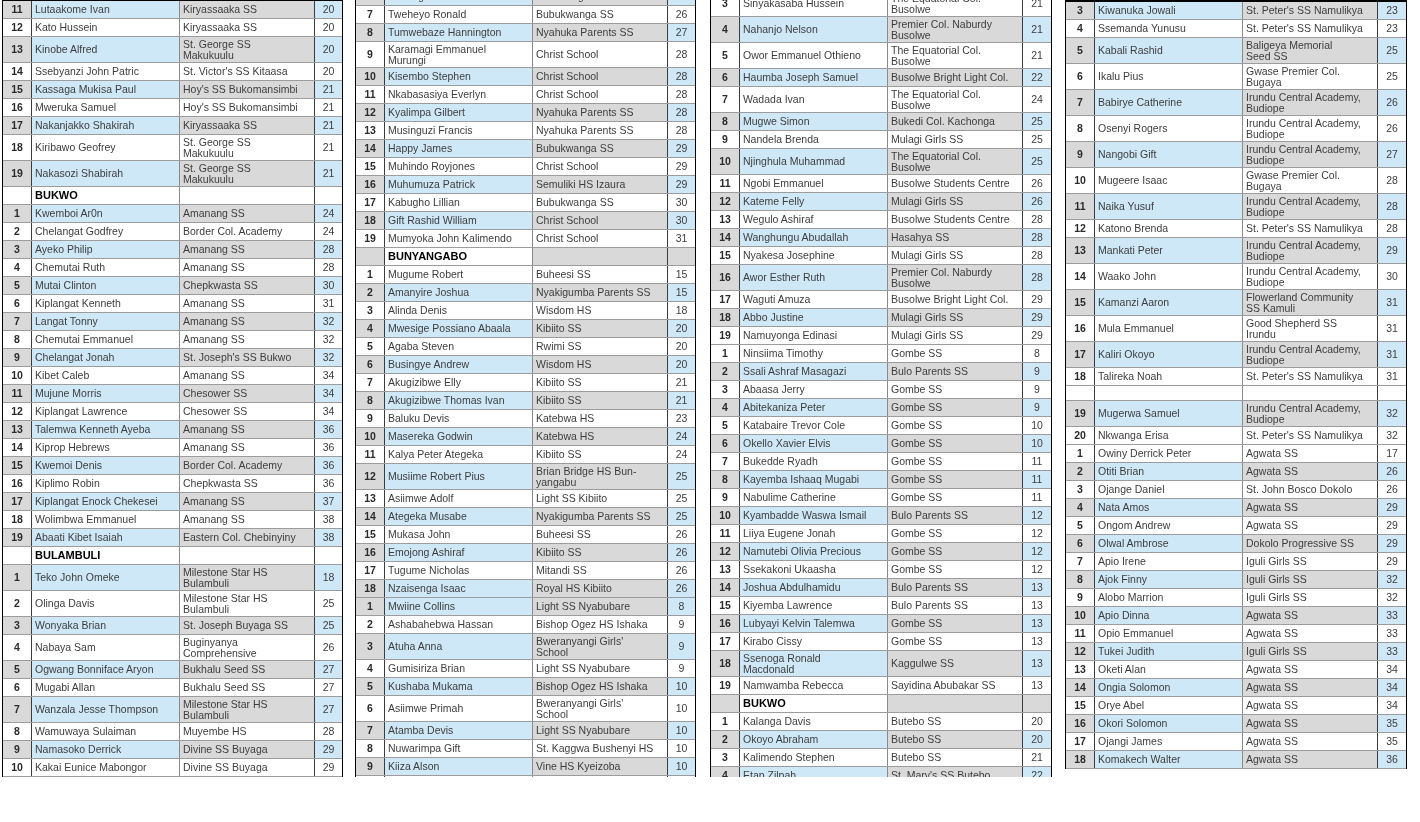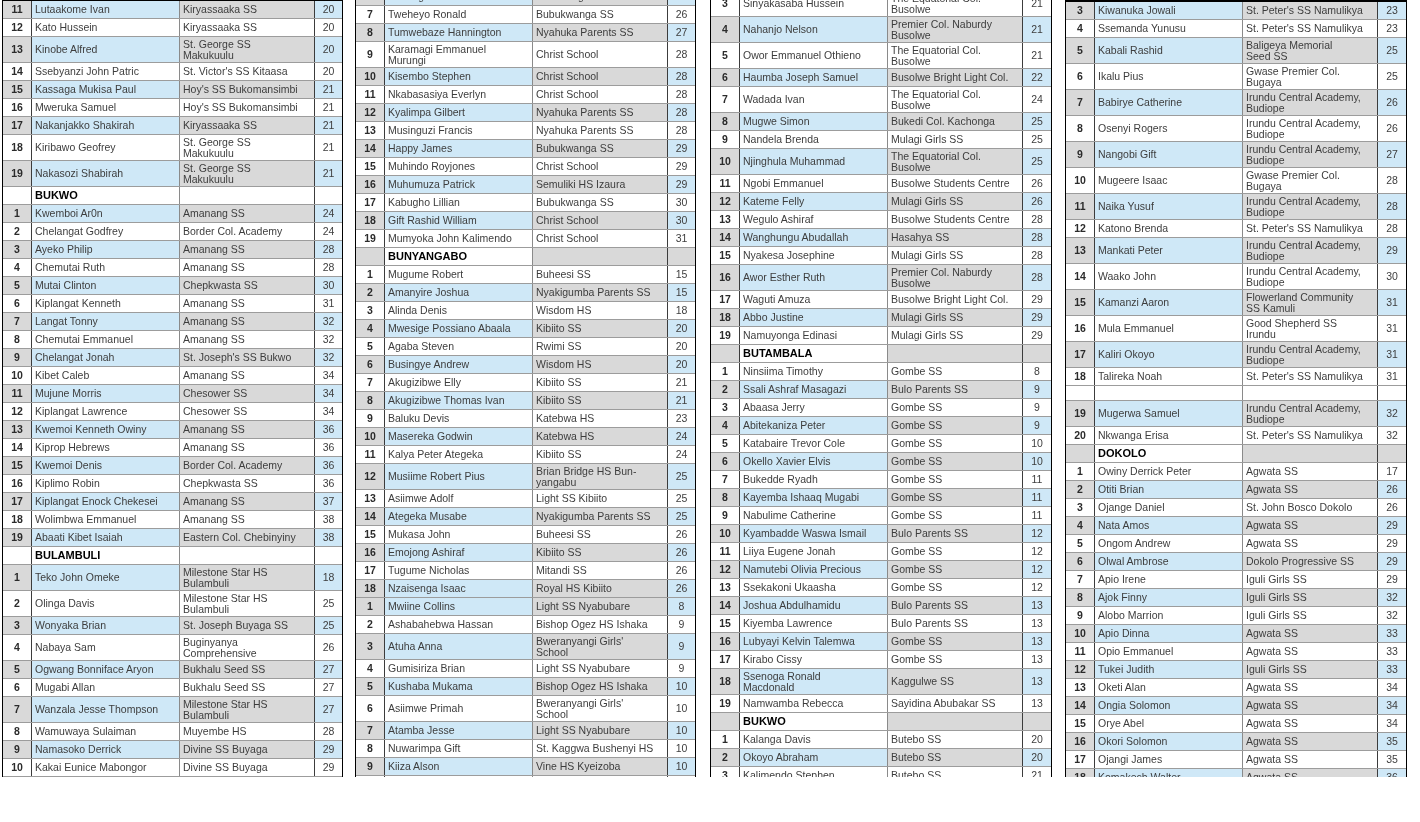--- a/index.html
+++ b/index.html
@@ -178,21 +178,21 @@
         <div class="cell score">34</div>
       </div>
       <div class="row">
         <div class="cell num">12</div>
         <div class="cell name">Kiplangat Lawrence</div>
         <div class="cell school">Chesower SS</div>
         <div class="cell score">34</div>
       </div>
       <div class="row shaded">
         <div class="cell num">13</div>
-        <div class="cell name">Kwemoi Kenneth Owiny</div>
+        <div class="cell name">Talemwa Kenneth Ayeba</div>
         <div class="cell school">Amanang SS</div>
         <div class="cell score">36</div>
       </div>
       <div class="row">
         <div class="cell num">14</div>
         <div class="cell name">Kiprop Hebrews</div>
         <div class="cell school">Amanang SS</div>
         <div class="cell score">36</div>
       </div>
       <div class="row shaded">
@@ -538,21 +538,21 @@
       </div>
       <div class="row">
         <div class="cell num">6</div>
         <div class="cell name">Asiimwe  Primah</div>
         <div class="cell school">Bweranyangi Girls'
 School</div>
         <div class="cell score">10</div>
       </div>
       <div class="row shaded">
         <div class="cell num">7</div>
-        <div class="cell name">Atamba Jesse</div>
+        <div class="cell name">Atamba Devis</div>
         <div class="cell school">Light SS Nyabubare</div>
         <div class="cell score">10</div>
       </div>
       <div class="row">
         <div class="cell num">8</div>
         <div class="cell name">Nuwarimpa Gift</div>
         <div class="cell school">St. Kaggwa Bushenyi HS</div>
         <div class="cell score">10</div>
       </div>
       <div class="row shaded">
@@ -673,26 +673,20 @@
         <div class="cell name">Abbo Justine</div>
         <div class="cell school">Mulagi Girls SS</div>
         <div class="cell score">29</div>
       </div>
       <div class="row">
         <div class="cell num">19</div>
         <div class="cell name">Namuyonga Edinasi</div>
         <div class="cell school">Mulagi Girls SS</div>
         <div class="cell score">29</div>
       </div>
-      <div class="row district shaded">
-        <div class="cell num"></div>
-        <div class="cell name">BUTAMBALA</div>
-        <div class="cell school"></div>
-        <div class="cell score"></div>
-      </div>
       <div class="row">
         <div class="cell num">1</div>
         <div class="cell name">Ninsiima Timothy</div>
         <div class="cell school">Gombe SS</div>
         <div class="cell score">8</div>
       </div>
       <div class="row shaded">
         <div class="cell num">2</div>
         <div class="cell name">Ssali Ashraf Masagazi</div>
         <div class="cell school">Bulo Parents SS</div>
@@ -961,26 +955,20 @@
         <div class="cell school">Irundu Central Academy,
 Budiope</div>
         <div class="cell score">32</div>
       </div>
       <div class="row">
         <div class="cell num">20</div>
         <div class="cell name">Nkwanga Erisa</div>
         <div class="cell school">St. Peter's SS Namulikya</div>
         <div class="cell score">32</div>
       </div>
-      <div class="row district shaded">
-        <div class="cell num"></div>
-        <div class="cell name">DOKOLO</div>
-        <div class="cell school"></div>
-        <div class="cell score"></div>
-      </div>
       <div class="row">
         <div class="cell num">1</div>
         <div class="cell name">Owiny Derrick Peter</div>
         <div class="cell school">Agwata SS</div>
         <div class="cell score">17</div>
       </div>
       <div class="row shaded">
         <div class="cell num">2</div>
         <div class="cell name">Otiti Brian</div>
         <div class="cell school">Agwata SS</div>

